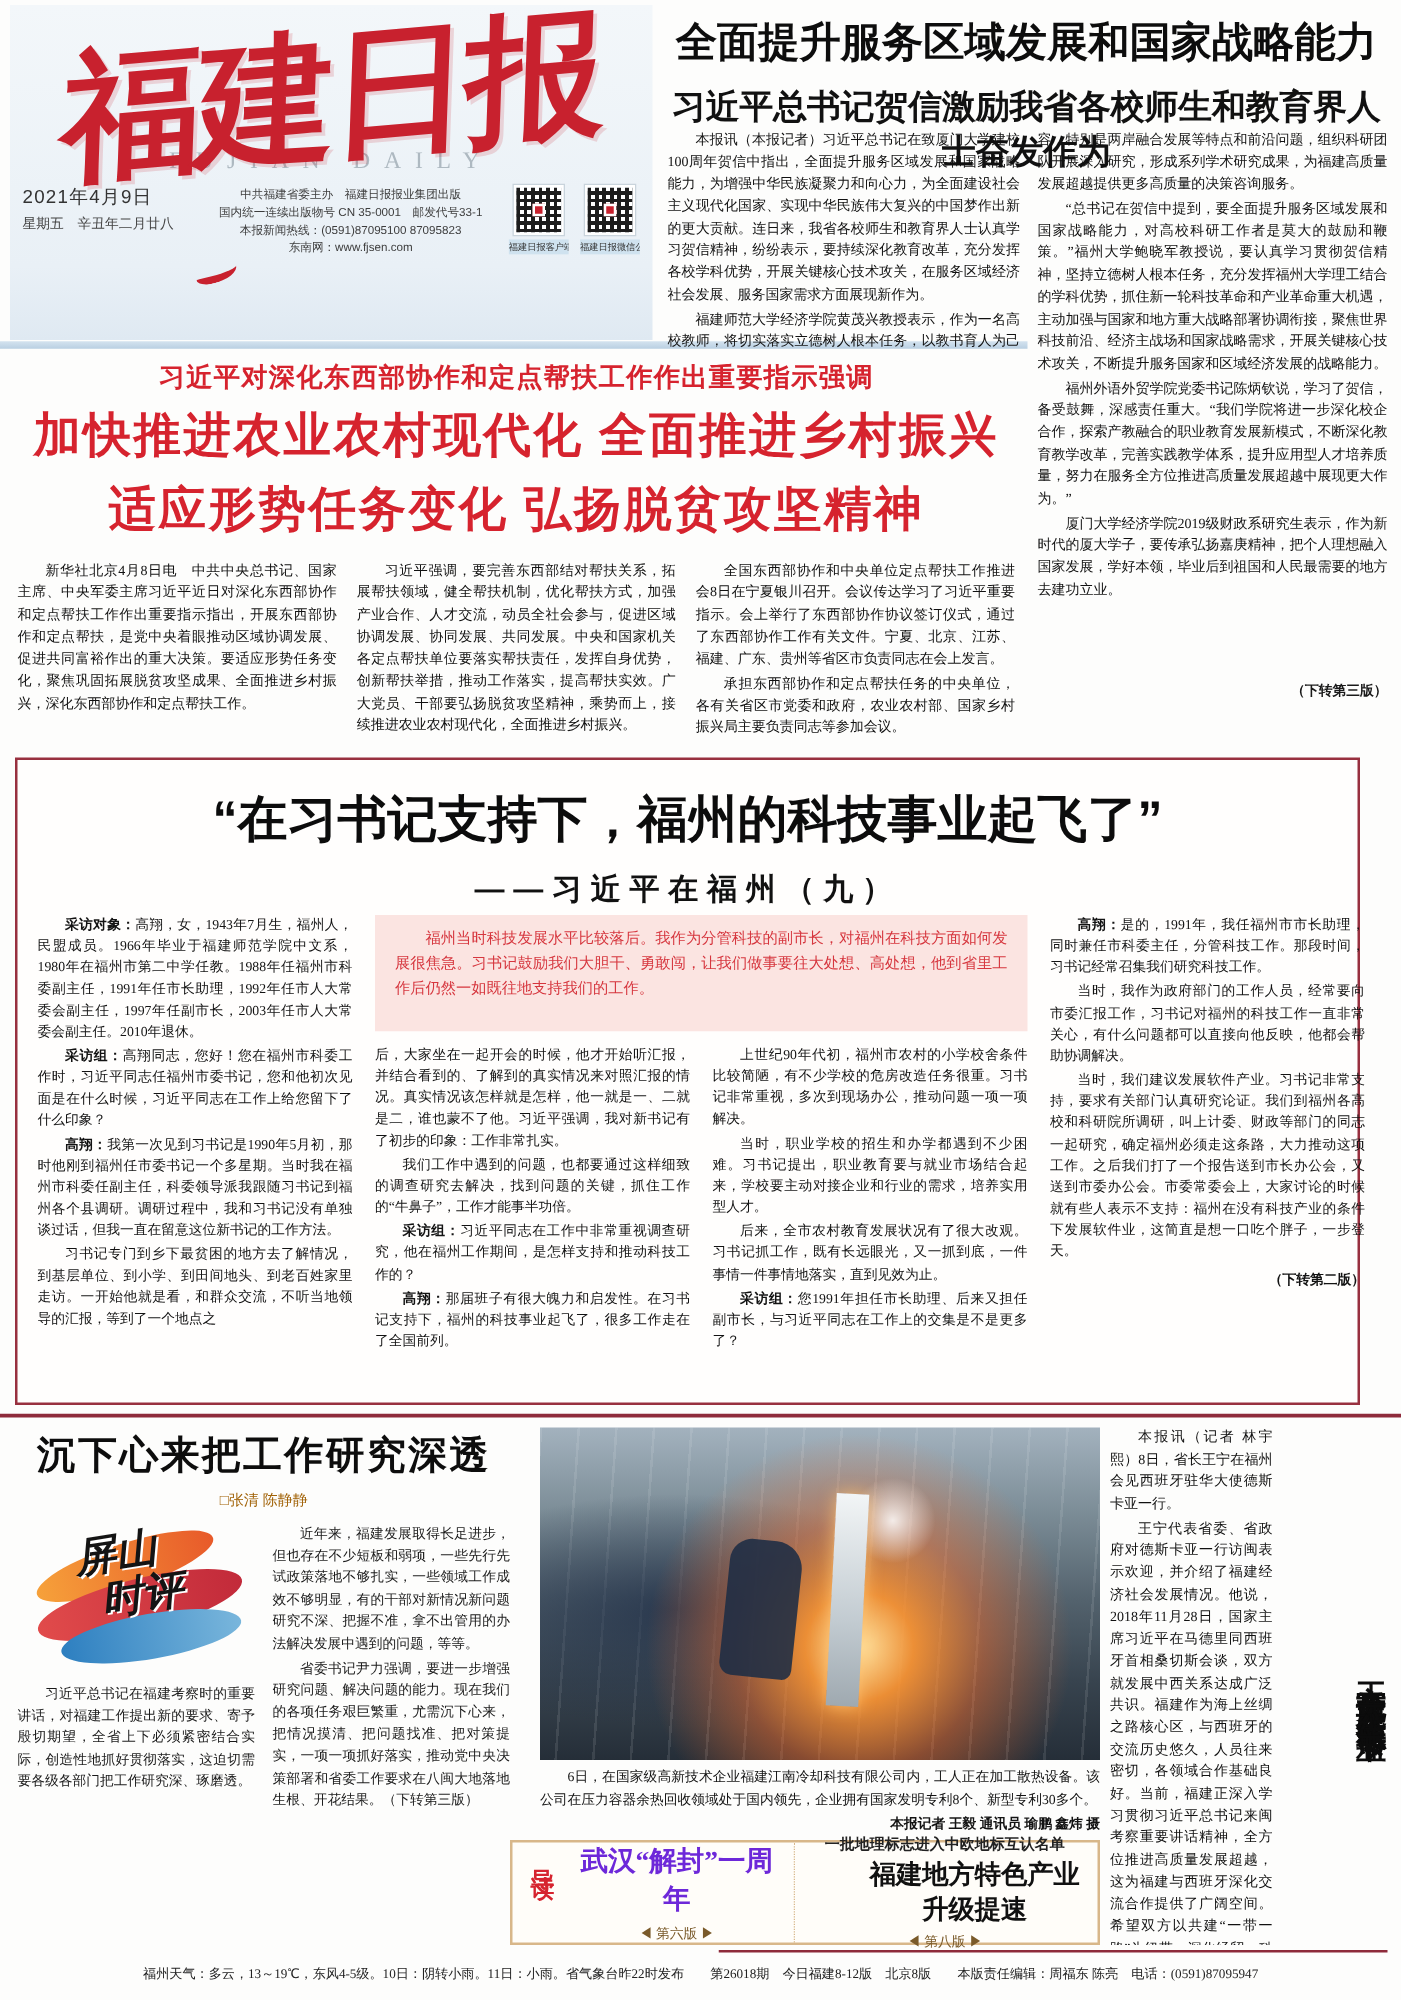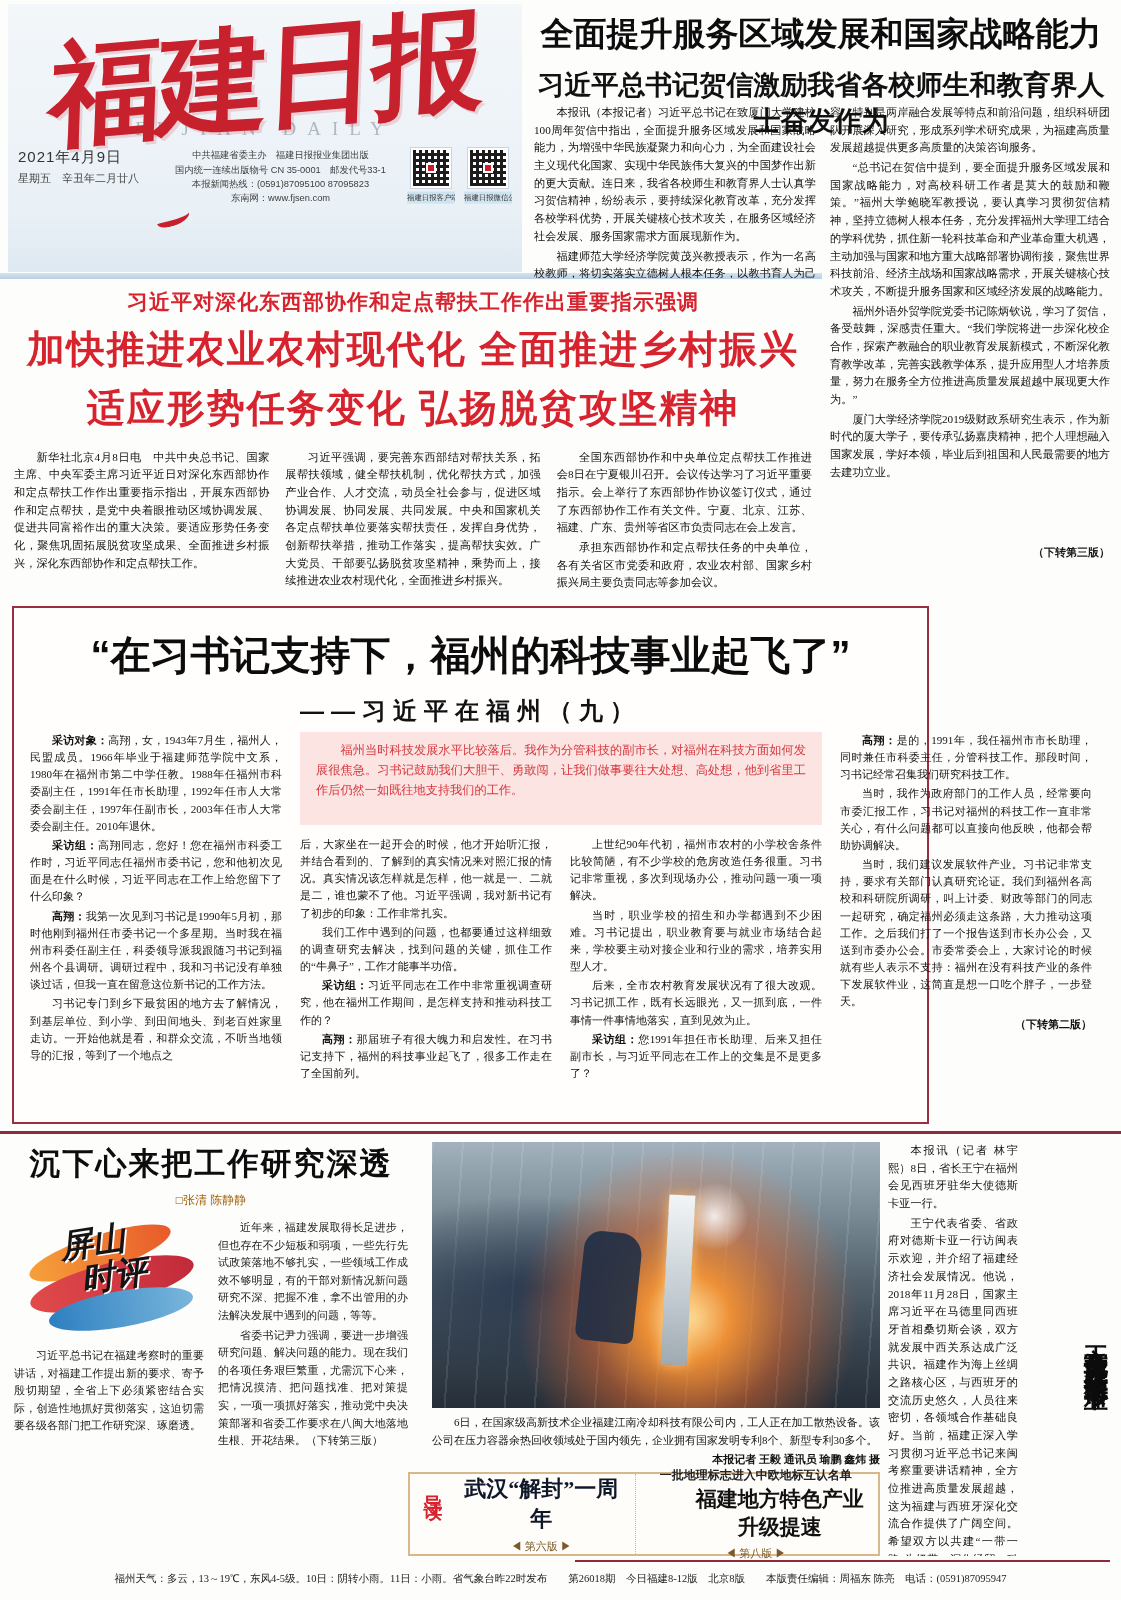--- a/index.html
+++ b/index.html
@@ -54,21 +54,21 @@
 
   
   .lead { position:absolute; left:14px; top:288px; width:798px; }
   .lead-kicker { text-align:center; color:#d6232e; font-size:21px; font-weight:800; letter-spacing:1px; }
   .lead-h { text-align:center; color:#d6232e; font-weight:900; font-size:38px;
     letter-spacing:2px; line-height:1.35; margin-top:8px; }
   .lead-body { margin-top:14px; height:164px; overflow:hidden;
     columns:3; column-gap:16px; }
 
   
-  .ibox { position:absolute; left:12px; top:606px; width:917px; height:518px;
+  .ibox { position:absolute; left:12px; top:606px; width:1076px; height:518px;
     border:2px solid #98303f; background:#fffefd; }
   .ibox-h { text-align:center; font-size:40px; font-weight:900; color:#0c0c0c; margin-top:20px; letter-spacing:0; }
   .ibox-sub { text-align:center; font-size:24px; font-weight:800; margin-top:12px; letter-spacing:7px; color:#111; }
   .ibox-cols { position:absolute; left:16px; top:124px; width:1064px; bottom:12px; }
   .icol { position:absolute; top:0; bottom:0; width:252px; overflow:hidden; }
   .icol .newsbody-i, .newsbody-i { font-size:11px; line-height:1.56; text-align:justify;
     font-family:"Liberation Serif","DejaVu Serif",serif; color:#131313; }
   .icol1 { left:0; } .icol2 { left:270px; padding-top:104px; } .icol3 { left:540px; padding-top:104px; } .icol4 { left:810px; }
   .icol2 p:first-child { text-indent:0; }
   .pinkbox { position:absolute; left:270px; top:0; width:522px; height:93px; background:#fbe4e1;
@@ -115,21 +115,21 @@
     text-align:justify; font-family:"Liberation Serif",serif; color:#131313; }
   .photo-credit { text-align:right; font-weight:bold; text-indent:0; }
 
   
   .daodu { position:absolute; left:408px; top:1472px; width:472px; height:84px;
     border:2px solid #d8b78a; background:#fffdf9; display:flex; align-items:center; padding:6px 10px; }
   .daodu-label { color:#d6232e; font-weight:900; font-size:19px; writing-mode:vertical-rl;
     letter-spacing:5px; height:100%; display:flex; align-items:center; margin-right:10px; }
   .d-item1 { flex:1.02; text-align:center; border-right:1px dotted #d8b78a; padding-right:8px; }
   .d-item2 { flex:1.34; text-align:center; padding-left:8px; }
-  .d-title { font-family:"Liberation Serif","DejaVu Serif",serif; font-weight:bold; font-size:22px; color:#0f172a; }
+  .d-title { font-family:"Liberation Serif","DejaVu Serif",serif; font-weight:bold; font-size:22px; color:#6d28d9; }
   .d-kicker { font-size:12px; font-weight:bold; color:#222; }
   .d-title2 { font-family:"Liberation Serif",serif; font-weight:bold; font-size:21px; margin-top:1px; color:#111;margin-left:48px; }
   .d-page { font-size:11px; color:#7a5a2a; margin-top:5px; font-family:"Liberation Serif",serif; }
 
   
   .wang { position:absolute; left:888px; top:1142px; width:222px; height:414px; display:flex; }
   .wang-text { width:130px; height:100%; overflow:hidden; }
   .wang-title { flex:1; writing-mode:vertical-rl; text-orientation:upright; font-size:24px; font-weight:900;
     letter-spacing:3px; line-height:1.15; margin-left:8px; color:#0c0c0c; display:flex; justify-content:center; }
 

